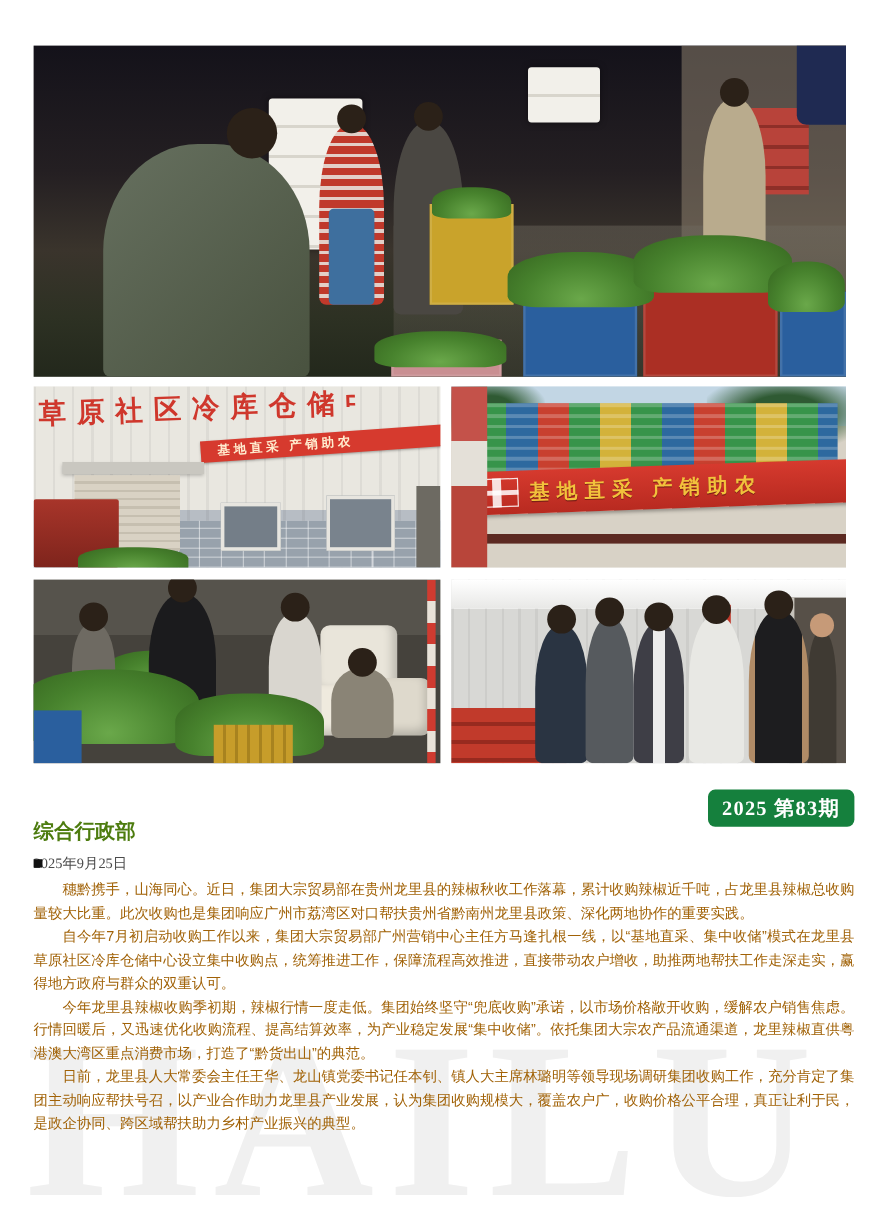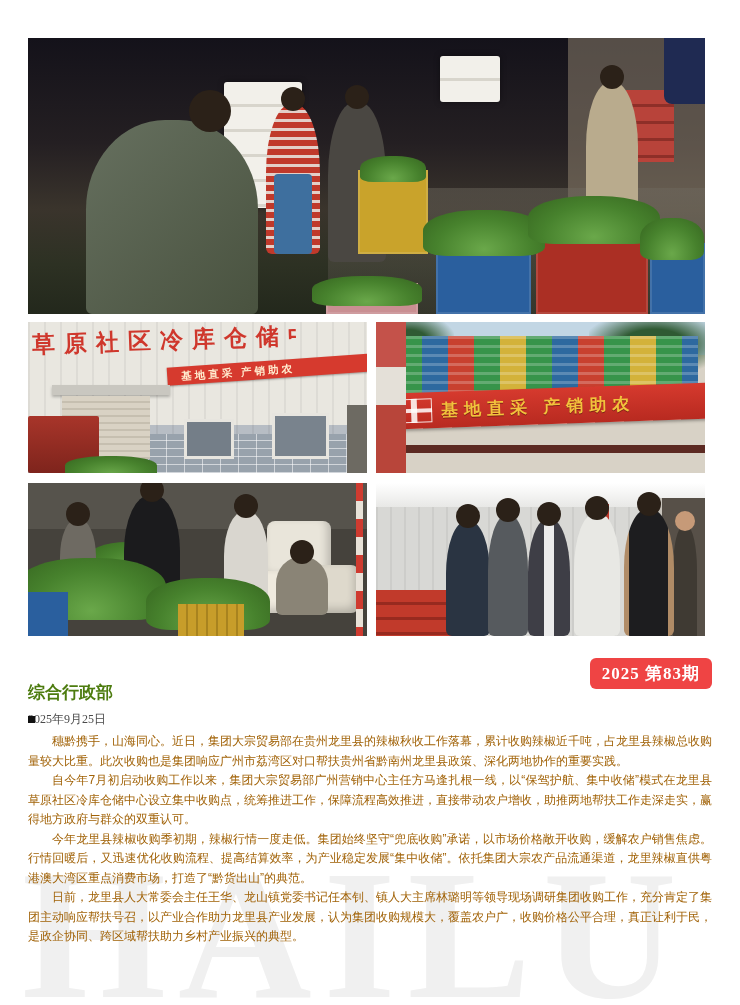--- a/index.html
+++ b/index.html
@@ -112,21 +112,21 @@
   .vs-p1{left:70px;top:38px;width:44px;height:115px;background:#2a3442;}
   .vs-p2{left:112px;top:32px;width:40px;height:121px;background:#565a5e;}
   .vs-p3{left:152px;top:36px;width:42px;height:117px;background:linear-gradient(90deg,#3e3e46 0 38%,#ececec 38% 62%,#3e3e46 62% 100%);}
   .vs-p4{left:198px;top:30px;width:46px;height:123px;background:#e8e8e4;}
   .vs-p5{left:248px;top:26px;width:50px;height:127px;background:linear-gradient(90deg,#b08b66 0 11%,#1d1d1f 11% 89%,#b08b66 89% 100%);}
 
   
   .masthead{position:absolute;left:28px;top:658px;width:684px;height:52px;}
   .dept{font-family:"Liberation Serif","DejaVu Serif",serif;font-weight:bold;font-size:17px;color:#4d7c0f;margin-top:23px;}
   .pubdate{font-family:"Liberation Serif","DejaVu Serif",serif;font-size:12px;color:#4a4a4a;margin-top:7px;}
-  .issue-badge{position:absolute;right:0;top:0;background:#ef4444;color:#ffffff;border-radius:6px;
+  .issue-badge{position:absolute;right:0;top:0;background:#15803d;color:#ffffff;border-radius:6px;
     font-family:"Liberation Serif","DejaVu Serif",serif;font-weight:bold;font-size:17px;
     padding:4px 12px;letter-spacing:1px;}
 
   
   .article{position:absolute;left:28px;top:716px;width:684px;z-index:1;}
   .headline{font-size:15px;font-weight:bold;color:#111;margin:0 0 9px 0;display:flex;align-items:center;gap:7px;}
   .headline .sq{display:inline-block;width:7px;height:7px;background:#111;flex:0 0 auto;}
   .article p{margin:0;font-size:12px;line-height:19.5px;color:#a16207;text-align:justify;text-indent:2em;}
 
   .watermark{position:absolute;left:22px;top:842px;width:700px;height:163px;overflow:hidden;z-index:0;
@@ -224,18 +224,18 @@
     <div class="dept">综合行政部</div>
     <div class="pubdate">2025年9月25日</div>
     <div class="issue-badge">2025 第83期</div>
   </div>
 
   <div class="article">
     <h1 class="headline">
       <span class="sq"></span>
     </h1>
     <p>穗黔携手，山海同心。近日，集团大宗贸易部在贵州龙里县的辣椒秋收工作落幕，累计收购辣椒近千吨，占龙里县辣椒总收购量较大比重。此次收购也是集团响应广州市荔湾区对口帮扶贵州省黔南州龙里县政策、深化两地协作的重要实践。</p>
-    <p>自今年7月初启动收购工作以来，集团大宗贸易部广州营销中心主任方马逢扎根一线，以“保驾护航、集中收储”模式在龙里县草原社区冷库仓储中心设立集中收购点，统筹推进工作，保障流程高效推进，直接带动农户增收，助推两地帮扶工作走深走实，赢得地方政府与群众的双重认可。</p>
+    <p>自今年7月初启动收购工作以来，集团大宗贸易部广州营销中心主任方马逢扎根一线，以“基地直采、集中收储”模式在龙里县草原社区冷库仓储中心设立集中收购点，统筹推进工作，保障流程高效推进，直接带动农户增收，助推两地帮扶工作走深走实，赢得地方政府与群众的双重认可。</p>
     <p>今年龙里县辣椒收购季初期，辣椒行情一度走低。集团始终坚守“兜底收购”承诺，以市场价格敞开收购，缓解农户销售焦虑。行情回暖后，又迅速优化收购流程、提高结算效率，为产业稳定发展“集中收储”。依托集团大宗农产品流通渠道，龙里辣椒直供粤港澳大湾区重点消费市场，打造了“黔货出山”的典范。</p>
     <p>日前，龙里县人大常委会主任王华、龙山镇党委书记任本钊、镇人大主席林璐明等领导现场调研集团收购工作，充分肯定了集团主动响应帮扶号召，以产业合作助力龙里县产业发展，认为集团收购规模大，覆盖农户广，收购价格公平合理，真正让利于民，是政企协同、跨区域帮扶助力乡村产业振兴的典型。</p>
   </div>
 
 </div>
 
 </body></html>

